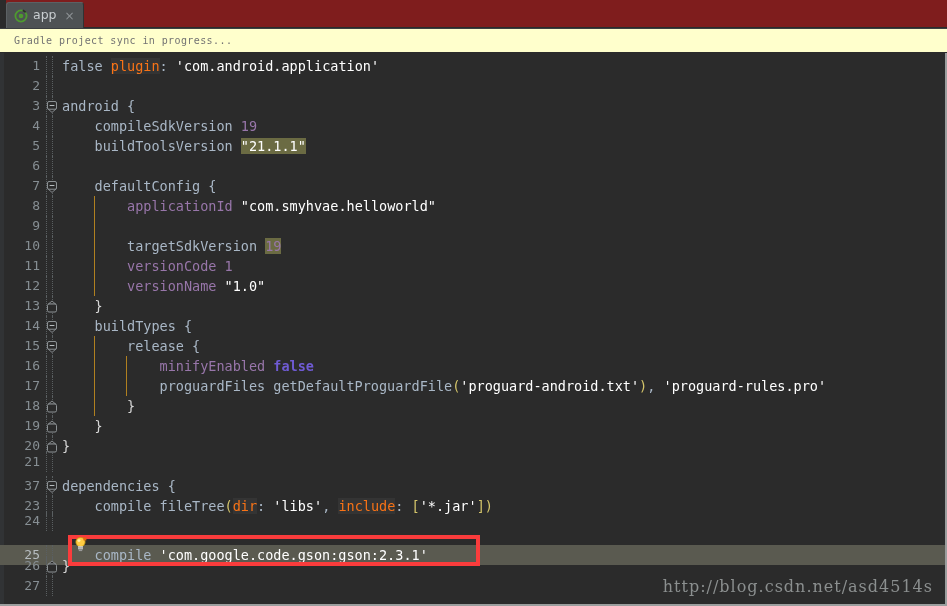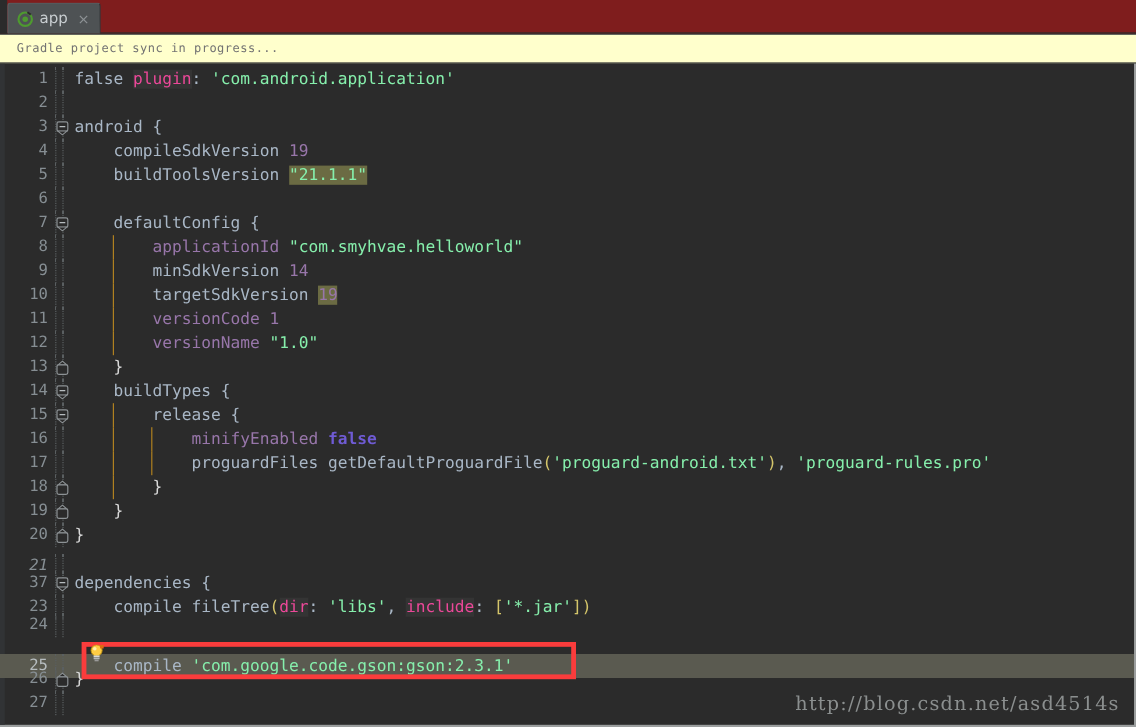--- a/index.html
+++ b/index.html
@@ -170,29 +170,29 @@
     height: 20px;
     line-height: 20px;
     font-family: "DejaVu Sans Mono", "Liberation Mono", monospace;
     font-size: 13.5px;
     color: #a9b7c6;
     white-space: pre;
   }
 
   
   .t-plain  { color: #a9b7c6; }
-  .t-str    { color: #86efac; }
+  .t-str    { color: #ffffff; }
   .t-num    { color: #9876aa; }
   .t-ident  { color: #9876aa; }
   .t-func   { color: #a9b7c6; }
   .t-paren  { color: #d4c56a; }
   .t-punct  { color: #a9b7c6; }
   .t-bool   { color: #6f5bd4; font-weight: bold; }
   .t-hl     { background: #6b6b43; }
-  .t-greenkw{ color: #ec4899; background: #343434; }
+  .t-greenkw{ color: #f97316; background: #343434; }
   .t-brace  { color: #d8d8d8; }
 
   
   .guide {
     position: absolute;
     top: 0;
     width: 0;
     height: 20px;
     border-left: 1px solid #b08020;
   }
@@ -306,21 +306,20 @@
           <div class="gutter-sep"></div>
           <div class="fold-rail"></div>
           <div class="guide" style="left: 94px;"></div>
           <div class="code"><span class="t-plain">        </span><span class="t-ident">applicationId</span><span class="t-plain"> </span><span class="t-str">"com.smyhvae.helloworld"</span></div>
         </div>
         <div class="row" style="top: 163px;">
           <div class="lineno">9</div>
           <div class="gutter-sep"></div>
           <div class="fold-rail"></div>
           <div class="guide" style="left: 94px;"></div>
-          <div class="code"><span class="t-plain">        minSdkVersion </span><span class="t-num">14</span></div>
         </div>
         <div class="row" style="top: 183px;">
           <div class="lineno">10</div>
           <div class="gutter-sep"></div>
           <div class="fold-rail"></div>
           <div class="guide" style="left: 94px;"></div>
           <div class="code"><span class="t-plain">        targetSdkVersion </span><span class="t-num t-hl">19</span></div>
         </div>
         <div class="row" style="top: 203px;">
           <div class="lineno">11</div>
@@ -409,21 +408,21 @@
         <div class="row" style="top: 383px;">
           <div class="lineno">20</div>
           <div class="gutter-sep"></div>
           <div class="fold-rail"></div>
           <svg class="fold" viewBox="0 0 13 13">
             <path d="M2.2 4.2 L6 1.0 L9.8 4.2 Z" fill="#2b2b2b" stroke="#8d9295" stroke-width="0.9"></path>
             <rect x="1.5" y="4.0" width="9" height="8" rx="1.5" fill="#2b2b2b" stroke="#8d9295" stroke-width="1"></rect>
           </svg>
           <div class="code"><span class="t-brace">}</span></div>
         </div>
-        <div class="row" style="top: 409px; font-style: italic;">
+        <div class="row" style="top: 399px;">
           <div class="lineno">21</div>
           <div class="gutter-sep"></div>
           <div class="fold-rail"></div>
           <div class="code"></div>
         </div>
         <div class="row" style="top: 423px;">
           <div class="lineno">37</div>
           <div class="gutter-sep"></div>
           <div class="fold-rail"></div>
           <svg class="fold" viewBox="0 0 13 13">

